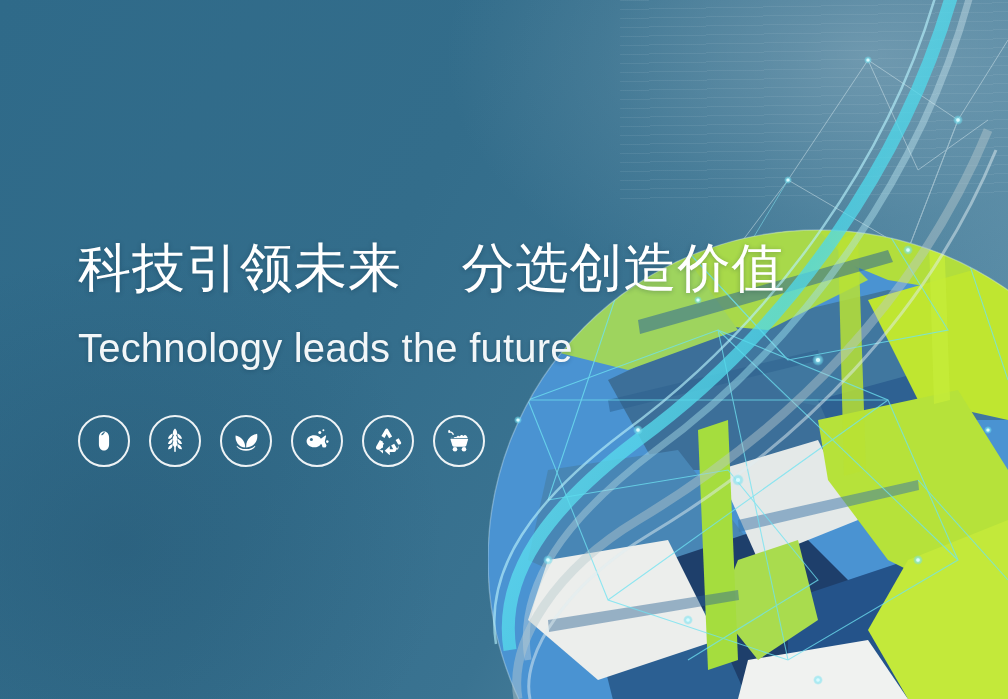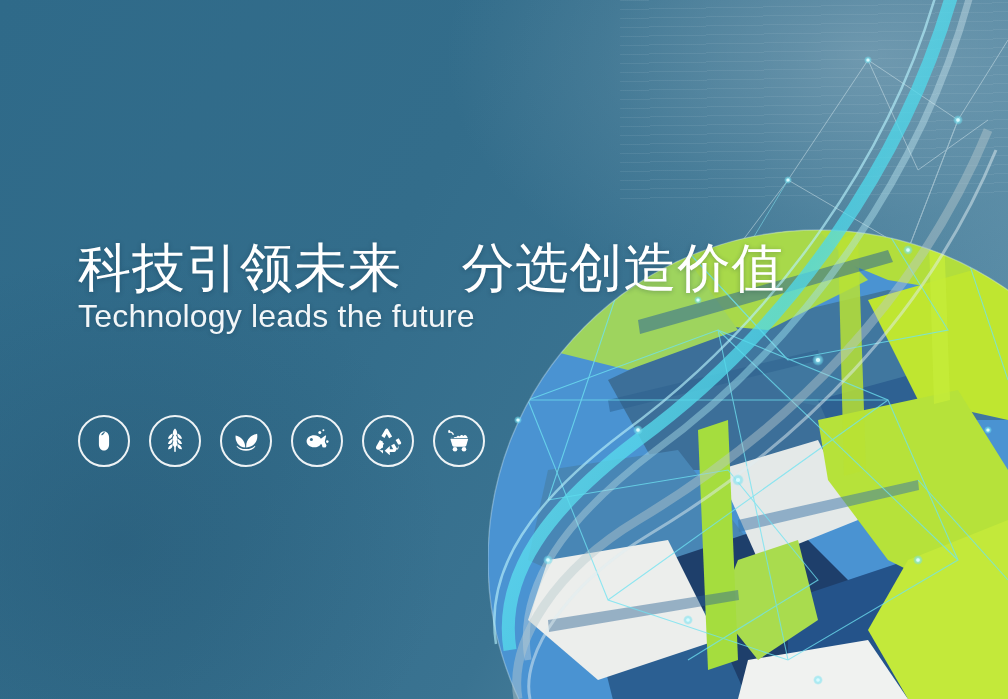--- a/index.html
+++ b/index.html
@@ -27,21 +27,21 @@
 
   
   .copy{position:absolute;left:78px;top:238px;width:700px;}
   .headline{
     color:#fff;font-size:53px;line-height:1.12;font-weight:300;
     letter-spacing:1px;white-space:nowrap;
     text-shadow:0 1px 5px rgba(10,40,60,.30);
   }
   .headline .gap{display:inline-block;width:28px;}
   .sub{
-    margin-top:1px;color:#f2f6f8;font-size:32px;line-height:1.18;
+    margin-top:28px;color:#f2f6f8;font-size:40px;line-height:1.18;
     font-weight:300;letter-spacing:.2px;
     text-shadow:0 1px 4px rgba(10,40,60,.28);
   }
   .sub div{white-space:nowrap;}
 
   
   .icons{position:absolute;left:78px;top:415px;display:flex;gap:19px;}
   .icon-circle{
     width:52px;height:52px;border-radius:50%;
     border:2px solid rgba(255,255,255,.92);

